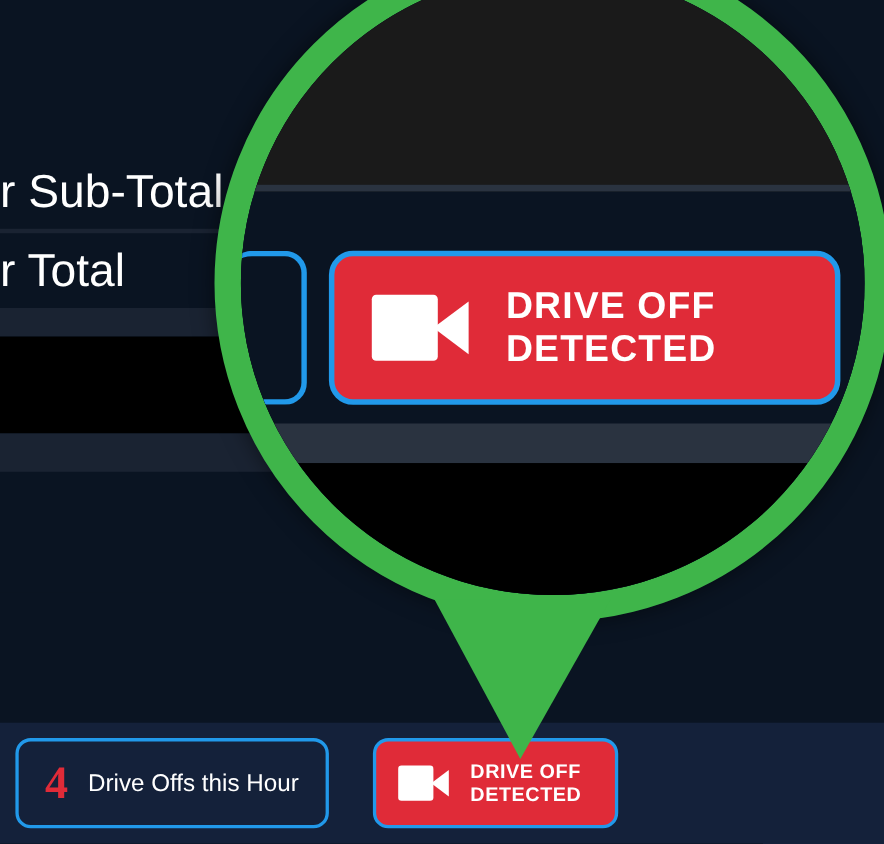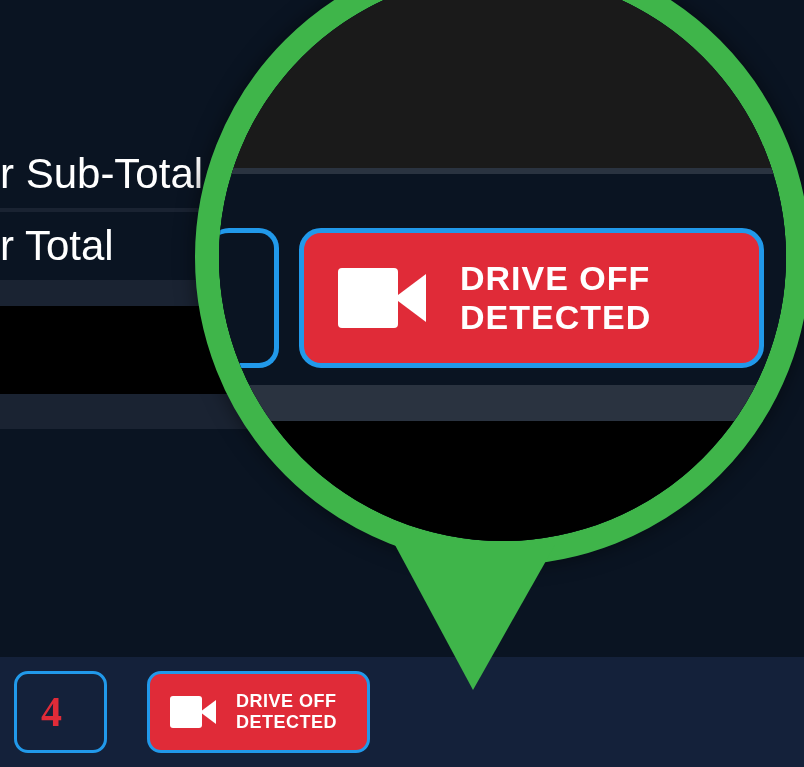--- a/index.html
+++ b/index.html
@@ -315,20 +315,21 @@
   <div class="bg-label">r Total</div>
   <div class="bg-divider-thick"></div>
   <div class="bg-row-tall"></div>
   <div class="bg-divider-thick" style="height:35px;"></div>
   <div class="bg-row-medium"></div>
 </div>
 
 <div class="bottom-bar">
   <div class="stat-card">
     <span class="stat-number">4</span>
+    <span class="stat-text">Drive Offs this Hour</span>
   </div>
   <div class="alert-card-small">
     <div class="cam-icon-small">
       <div class="cam-body-small"></div>
       <div class="cam-tri-small"></div>
     </div>
     <div class="alert-text-small">
       <div>DRIVE OFF</div>
       <div>DETECTED</div>
     </div>

